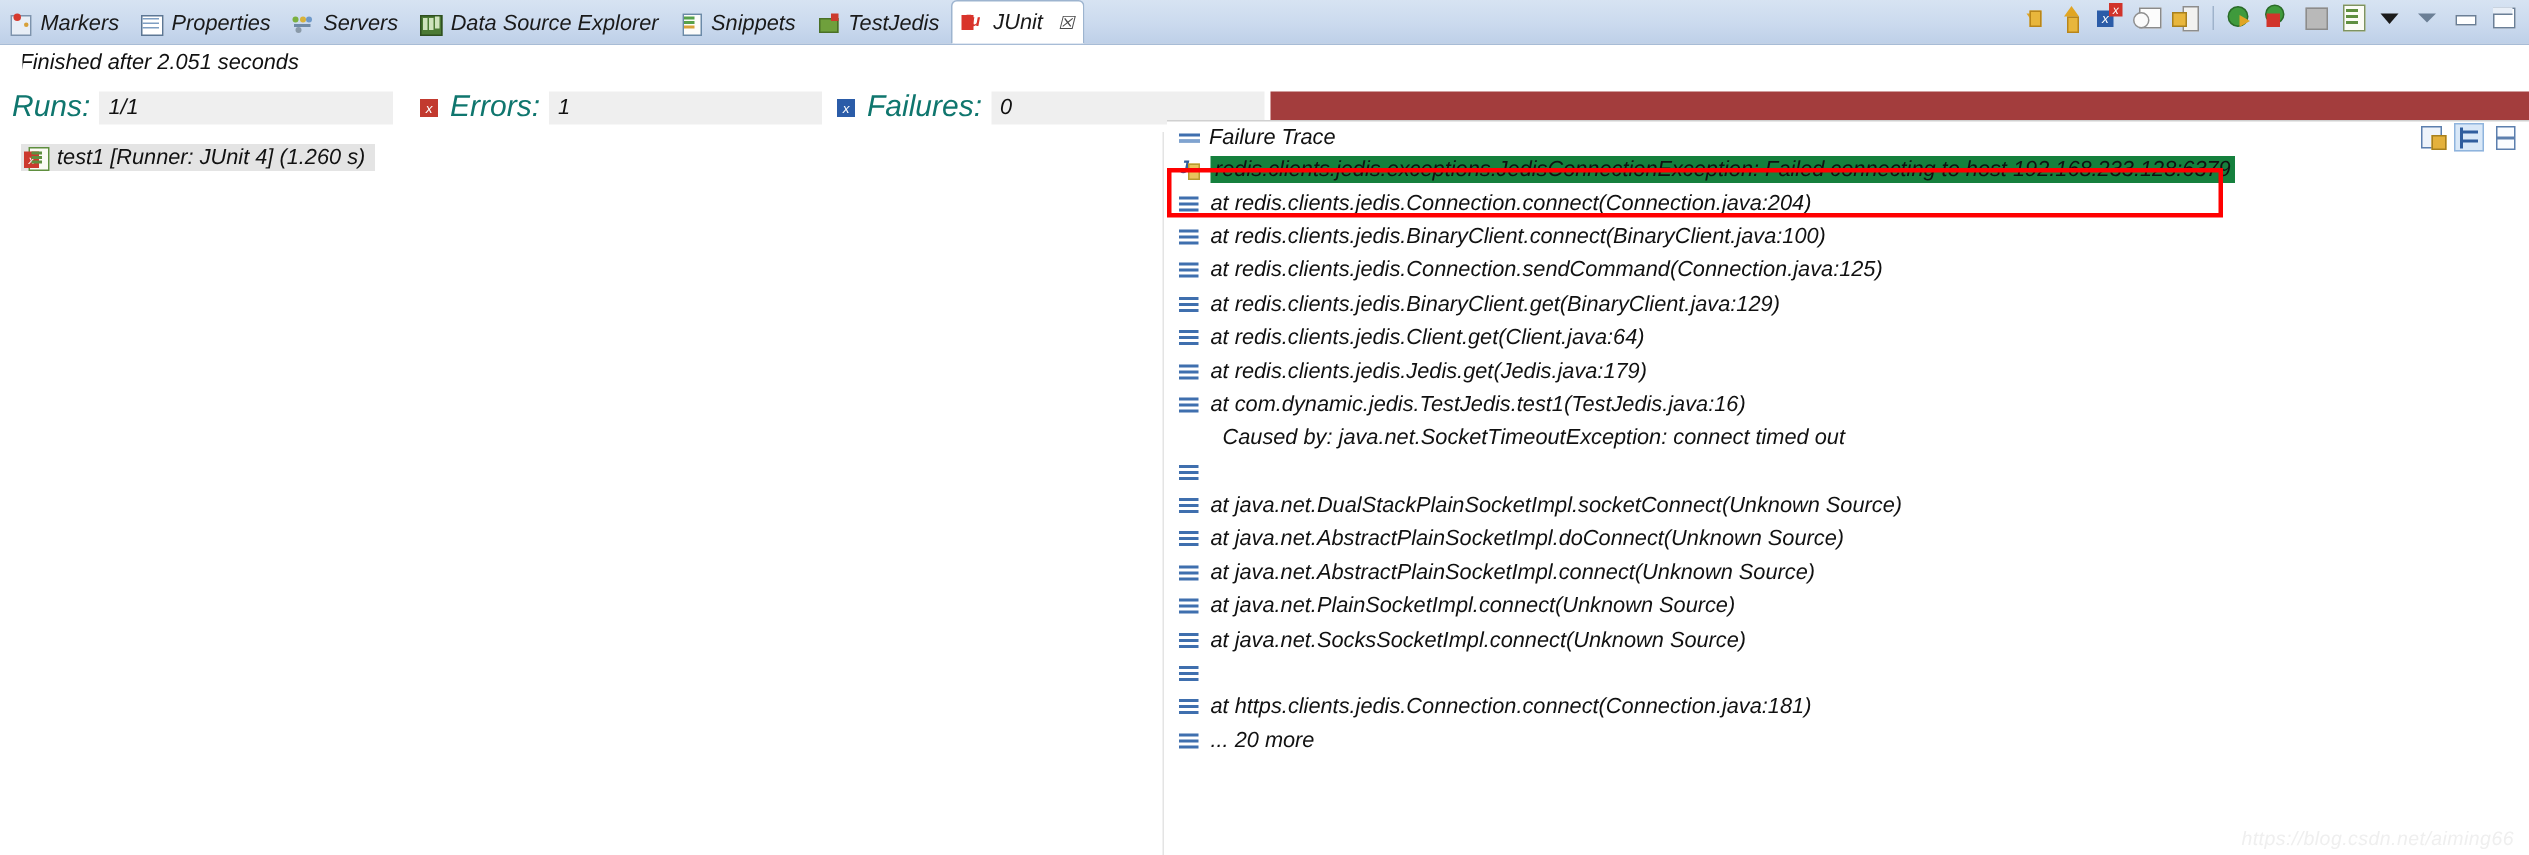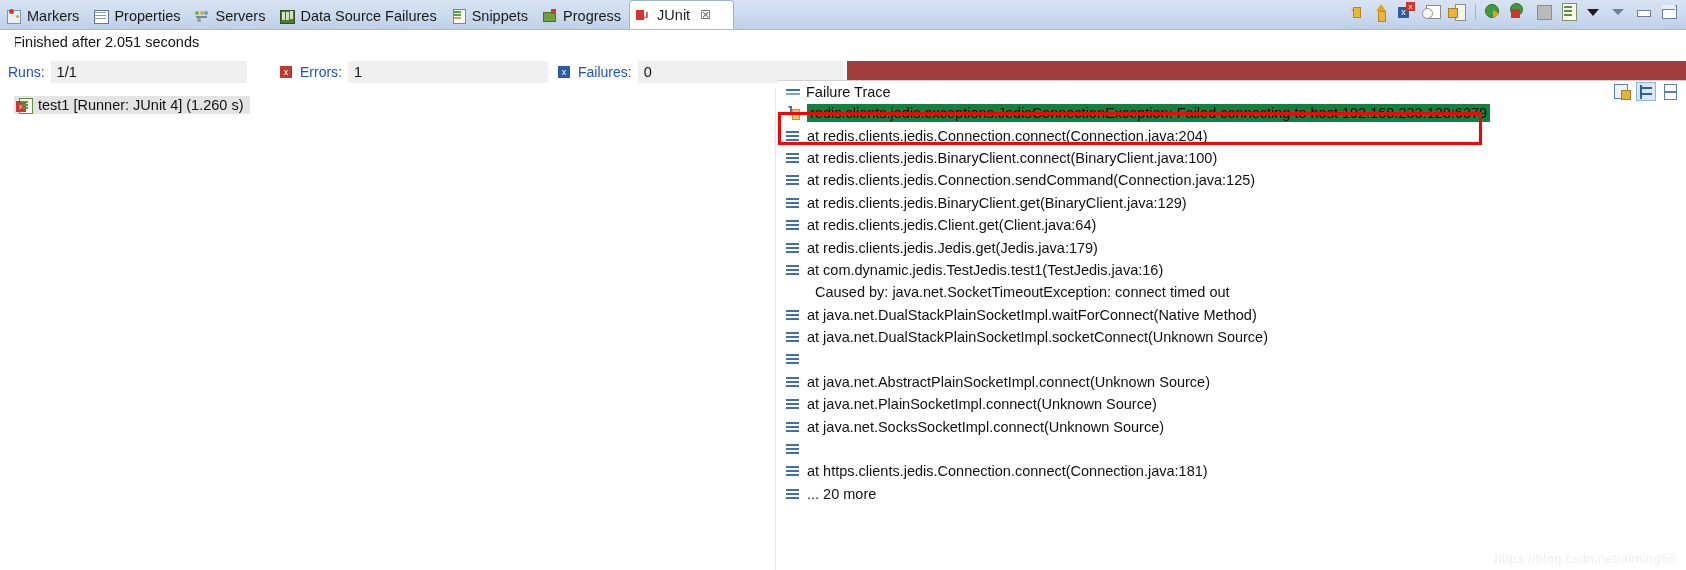--- a/index.html
+++ b/index.html
@@ -7,20 +7,21 @@
     margin: 0; padding: 0;
     width: 1686px; height: 570px;
     overflow: hidden;
     background: #ffffff;
     font-family: "Liberation Sans", sans-serif;
   }
   #app {
     position: relative;
     width: 1686px; height: 570px;
     background: #ffffff;
+    font-style: italic;
   }
 
   
   .tabbar {
     position: absolute; left: 0; top: 0;
     width: 1686px; height: 30px;
     background: linear-gradient(to bottom, #d7e3f2 0%, #cbdaee 55%, #bed0e8 100%);
     border-bottom: 1px solid #a7bcd6;
     display: flex; align-items: flex-end;
   }
@@ -30,21 +31,21 @@
     height: 26px; padding: 0 8px 0 6px;
     font-size: 14.5px; color: #1a1a1a; white-space: nowrap;
     cursor: default;
   }
   .tab.active {
     background: #ffffff;
     height: 29px;
     border: 1px solid #9db4cf;
     border-bottom: none;
     border-top-left-radius: 4px; border-top-right-radius: 4px;
-    padding-right: 20px;
+    padding-right: 4px;
   }
   .tab .close {
     font-size: 12px; color: #4a4a4a; margin-left: 5px; margin-right: 2px;
   }
   .tabicon { width: 16px; height: 16px; position: relative; flex: 0 0 16px; }
 
   
   .ic-markers::before{content:"";position:absolute;left:1px;top:2px;width:12px;height:12px;
     background:#e8eef6;border:1px solid #7d93ad;}
   .ic-markers::after{content:"";position:absolute;left:3px;top:1px;width:5px;height:5px;
@@ -138,21 +139,21 @@
     white-space: nowrap; overflow: hidden; margin-left: 15px;
   }
   .statusline .txt { margin-left: -2px; }
 
   
   .counters {
     position: absolute; left: 0; top: 58px; width: 1686px; height: 27px;
     display: flex; align-items: center;
   }
   .counter { display: flex; align-items: center; height: 27px; }
-  .counter .lbl { font-size: 14px; color: #1d4ed8; padding: 0 6px 0 8px; white-space: nowrap; }
+  .counter .lbl { font-size: 20px; color: #0f766e; padding: 0 6px 0 8px; white-space: nowrap; }
   .counter .val {
     background: #efefef; height: 22px; line-height: 22px; font-size: 14.5px;
     color: #111; padding-left: 6px;
   }
   .cicon { width: 12px; height: 12px; position: relative; margin-left: 10px; flex:0 0 12px;}
   .cicon.err::before{content:"x";position:absolute;left:0;top:0;width:12px;height:12px;
     background:#c23a2f;color:#fff;font-size:9px;line-height:12px;text-align:center;}
   .cicon.fail::before{content:"x";position:absolute;left:0;top:0;width:12px;height:12px;
     background:#2b5ca8;color:#fff;font-size:9px;line-height:12px;text-align:center;}
   .progresswrap {
@@ -259,29 +260,29 @@
         <div class="tab">
           <span class="tabicon ic-props"></span>
           <span>Properties</span>
         </div>
         <div class="tab">
           <span class="tabicon ic-servers"></span>
           <span>Servers</span>
         </div>
         <div class="tab">
           <span class="tabicon ic-ds"></span>
-          <span>Data Source Failures</span>
+          <span>Data Source Explorer</span>
         </div>
         <div class="tab">
           <span class="tabicon ic-snip"></span>
           <span>Snippets</span>
         </div>
         <div class="tab">
           <span class="tabicon ic-prog"></span>
-          <span>Progress</span>
+          <span>TestJedis</span>
         </div>
         <div class="tab active">
           <span class="tabicon ic-junit"></span>
           <span>JUnit</span>
           <span class="close">☒</span>
         </div>
       </div>
     <div class="toolbar" id="toolbar">
         <div class="tbtn">
           <span class="arw arw-down"></span>
@@ -380,28 +381,28 @@
         </div>
         <div class="tracerow">
           <span class="ic ic-frame"></span>
           <span class="txt">at com.dynamic.jedis.TestJedis.test1(TestJedis.java:16)</span>
         </div>
         <div class="tracerow noicon">
           <span class="txt">Caused by: java.net.SocketTimeoutException: connect timed out</span>
         </div>
         <div class="tracerow">
           <span class="ic ic-frame"></span>
-          <span class="txt">at java.net.DualStackPlainSocketImpl.waitForConnect(Native Method)</span>
         </div>
         <div class="tracerow">
           <span class="ic ic-frame"></span>
           <span class="txt">at java.net.DualStackPlainSocketImpl.socketConnect(Unknown Source)</span>
         </div>
         <div class="tracerow">
           <span class="ic ic-frame"></span>
+          <span class="txt">at java.net.AbstractPlainSocketImpl.doConnect(Unknown Source)</span>
         </div>
         <div class="tracerow">
           <span class="ic ic-frame"></span>
           <span class="txt">at java.net.AbstractPlainSocketImpl.connect(Unknown Source)</span>
         </div>
         <div class="tracerow">
           <span class="ic ic-frame"></span>
           <span class="txt">at java.net.PlainSocketImpl.connect(Unknown Source)</span>
         </div>
         <div class="tracerow">

